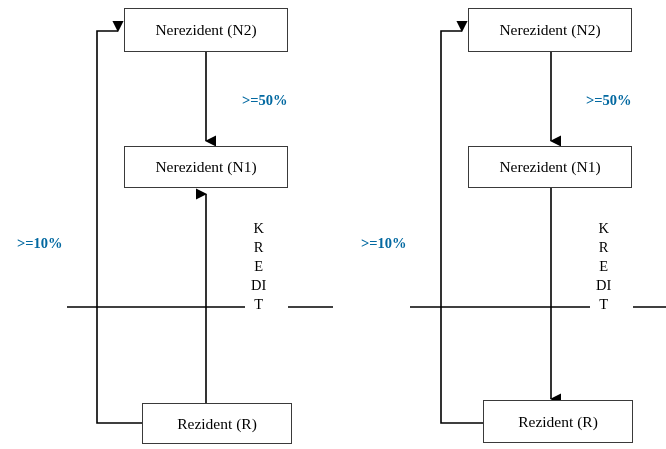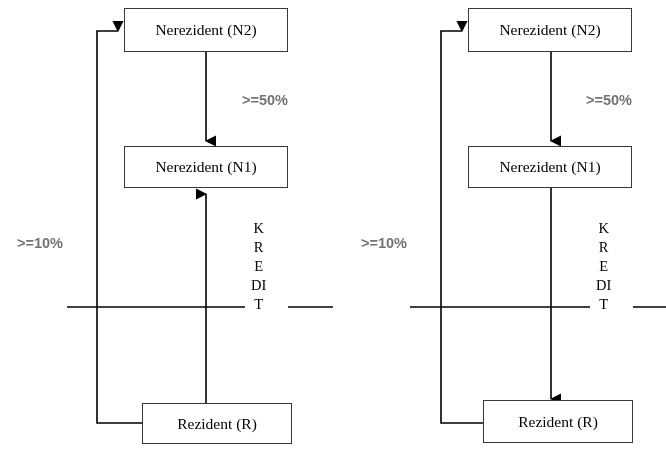--- a/index.html
+++ b/index.html
@@ -27,24 +27,24 @@
     align-items: center;
     justify-content: center;
     font-family: "Liberation Serif", serif;
     font-size: 15.5px;
     color: #000000;
     white-space: nowrap;
     z-index: 5;
   }
   .edge-label {
     position: absolute;
-    font-family: Liberation Sans, sans-serif;
+    font-family: Liberation Serif, serif;
     font-weight: bold;
     font-size: 14.5px;
-    color: #737373;
+    color: #0369a1;
     white-space: nowrap;
     z-index: 6;
   }
   .kredit-word {
     position: absolute;
     font-family: "Liberation Serif", serif;
     font-size: 14.5px;
     line-height: 19px;
     color: #000000;
     text-align: center;

